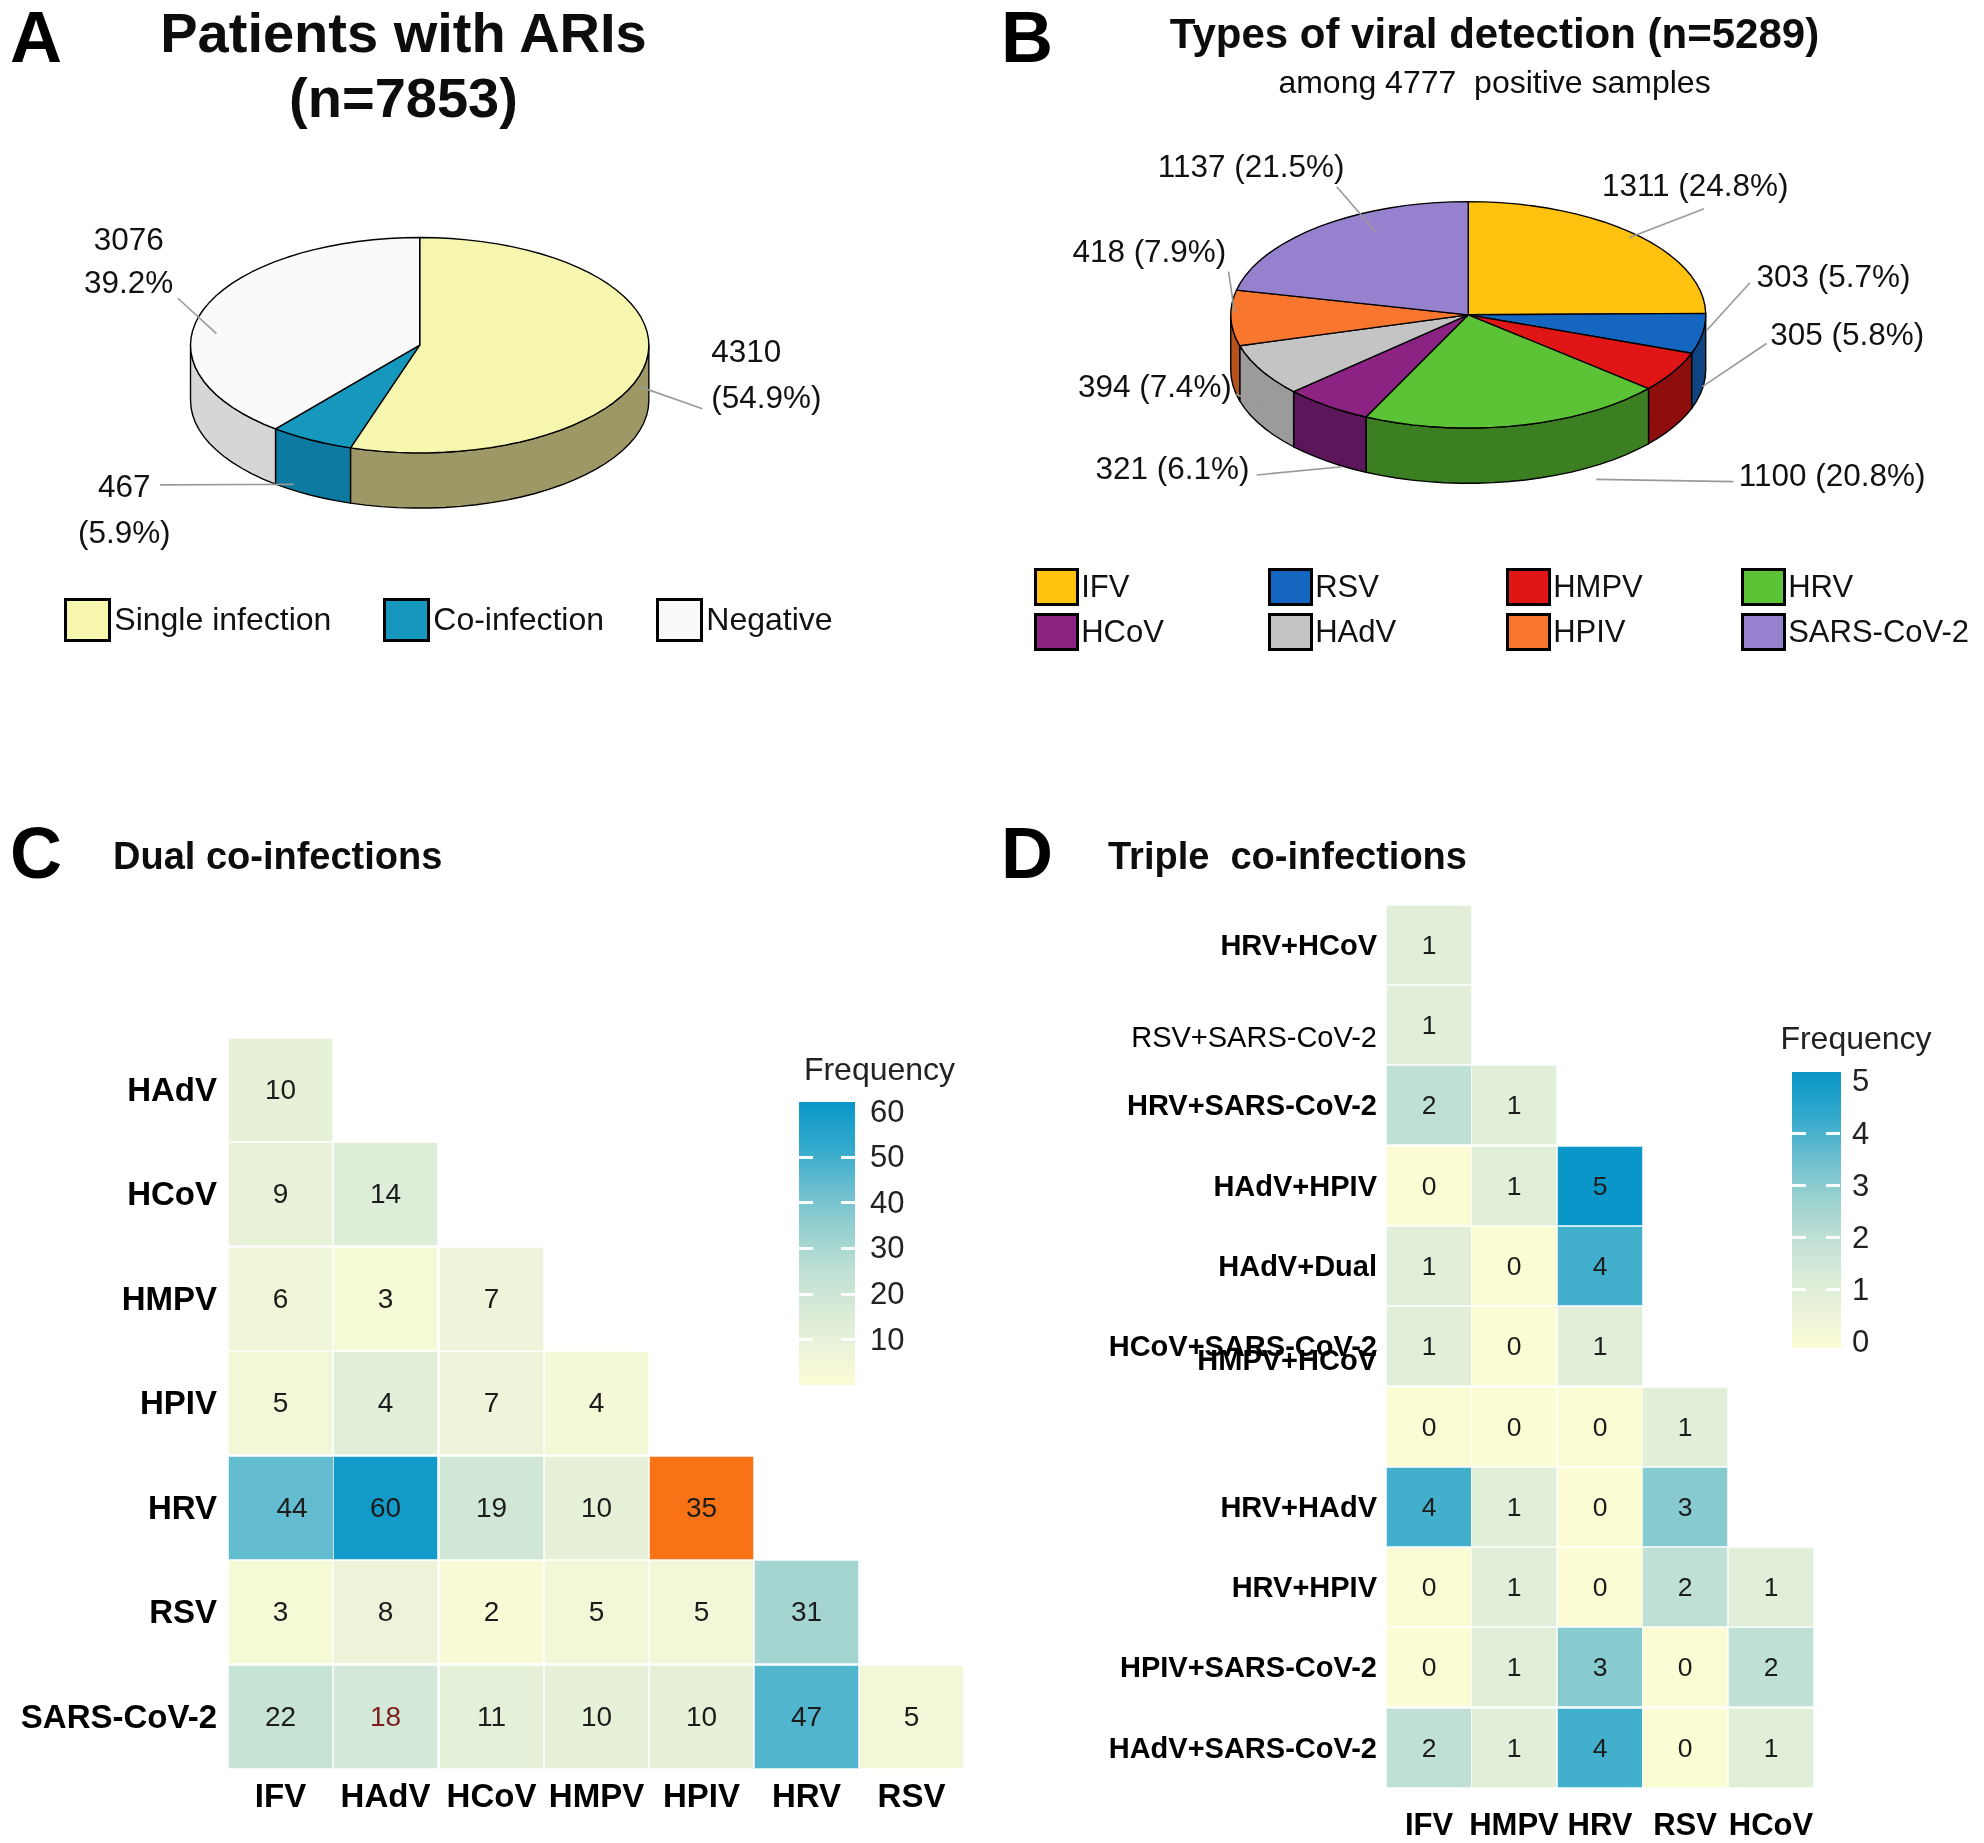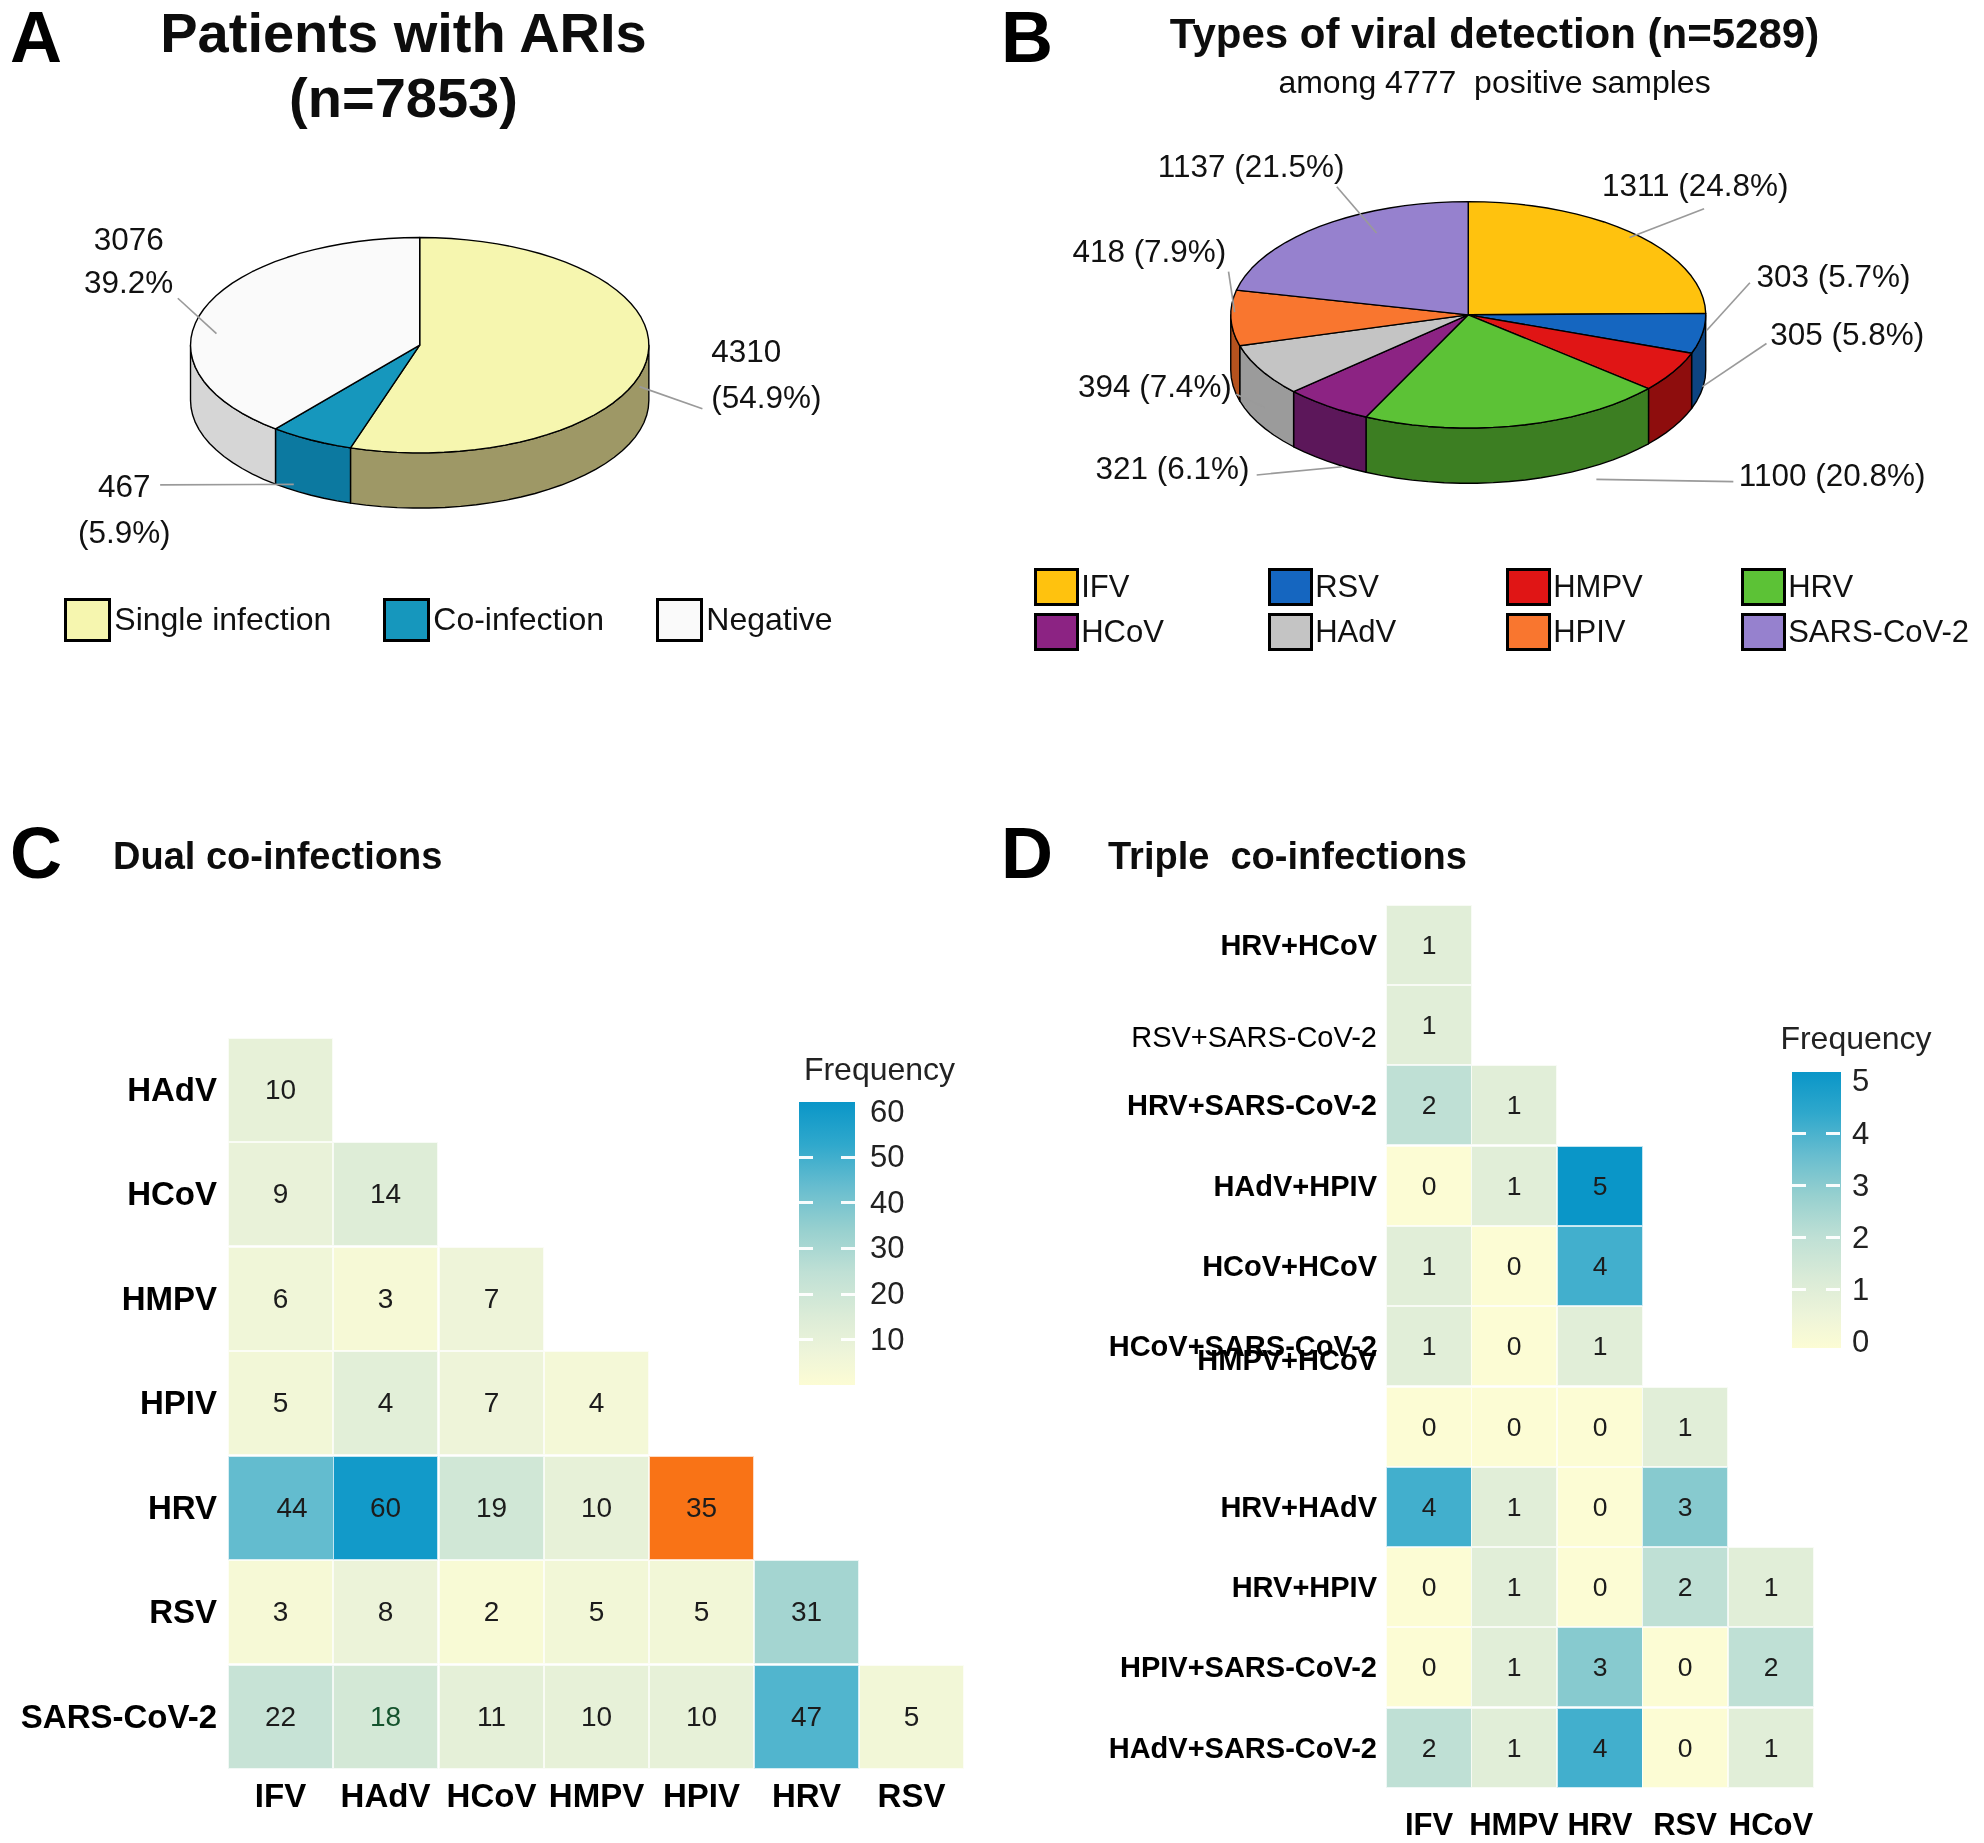--- a/index.html
+++ b/index.html
@@ -143,21 +143,21 @@
       <div style="position: absolute; left: 649px; top: 1456px; width: 105px; height: 104px; background: #f97316; border: 0.6px solid rgba(255, 255, 255, 0.75); box-sizing: border-box; display: flex; align-items: center; justify-content: center; font-size: 28px; color: rgb(28, 28, 28);">35</div>
       <div style="position: absolute; left: 0px; top: 1456px; width: 217px; height: 104px; display: flex; align-items: center; justify-content: flex-end; font-weight: bold; font-size: 33px; color: rgb(0, 0, 0);">HRV</div>
       <div style="position: absolute; left: 228px; top: 1560px; width: 105px; height: 104px; background: rgb(246, 249, 214); border: 0.6px solid rgba(255, 255, 255, 0.75); box-sizing: border-box; display: flex; align-items: center; justify-content: center; font-size: 28px; color: rgb(28, 28, 28);">3</div>
       <div style="position: absolute; left: 333px; top: 1560px; width: 105px; height: 104px; background: rgb(236, 243, 217); border: 0.6px solid rgba(255, 255, 255, 0.75); box-sizing: border-box; display: flex; align-items: center; justify-content: center; font-size: 28px; color: rgb(28, 28, 28);">8</div>
       <div style="position: absolute; left: 439px; top: 1560px; width: 105px; height: 104px; background: rgb(248, 250, 213); border: 0.6px solid rgba(255, 255, 255, 0.75); box-sizing: border-box; display: flex; align-items: center; justify-content: center; font-size: 28px; color: rgb(28, 28, 28);">2</div>
       <div style="position: absolute; left: 544px; top: 1560px; width: 105px; height: 104px; background: rgb(242, 247, 215); border: 0.6px solid rgba(255, 255, 255, 0.75); box-sizing: border-box; display: flex; align-items: center; justify-content: center; font-size: 28px; color: rgb(28, 28, 28);">5</div>
       <div style="position: absolute; left: 649px; top: 1560px; width: 105px; height: 104px; background: rgb(242, 247, 215); border: 0.6px solid rgba(255, 255, 255, 0.75); box-sizing: border-box; display: flex; align-items: center; justify-content: center; font-size: 28px; color: rgb(28, 28, 28);">5</div>
       <div style="position: absolute; left: 754px; top: 1560px; width: 105px; height: 104px; background: rgb(164, 213, 209); border: 0.6px solid rgba(255, 255, 255, 0.75); box-sizing: border-box; display: flex; align-items: center; justify-content: center; font-size: 28px; color: rgb(28, 28, 28);">31</div>
       <div style="position: absolute; left: 0px; top: 1560px; width: 217px; height: 104px; display: flex; align-items: center; justify-content: flex-end; font-weight: bold; font-size: 33px; color: rgb(0, 0, 0);">RSV</div>
       <div style="position: absolute; left: 228px; top: 1665px; width: 105px; height: 104px; background: rgb(199, 227, 214); border: 0.6px solid rgba(255, 255, 255, 0.75); box-sizing: border-box; display: flex; align-items: center; justify-content: center; font-size: 28px; color: rgb(28, 28, 28);">22</div>
-      <div style="position: absolute; left: 333px; top: 1665px; width: 105px; height: 104px; background: rgb(211, 232, 214); border: 0.6px solid rgba(255, 255, 255, 0.75); box-sizing: border-box; display: flex; align-items: center; justify-content: center; font-size: 28px; color: #14532d;">18</div>
+      <div style="position: absolute; left: 333px; top: 1665px; width: 105px; height: 104px; background: rgb(211, 232, 214); border: 0.6px solid rgba(255, 255, 255, 0.75); box-sizing: border-box; display: flex; align-items: center; justify-content: center; font-size: 28px; color: #7f1d1d;">18</div>
       <div style="position: absolute; left: 439px; top: 1665px; width: 105px; height: 104px; background: rgb(229, 240, 216); border: 0.6px solid rgba(255, 255, 255, 0.75); box-sizing: border-box; display: flex; align-items: center; justify-content: center; font-size: 28px; color: rgb(28, 28, 28);">11</div>
       <div style="position: absolute; left: 544px; top: 1665px; width: 105px; height: 104px; background: rgb(231, 241, 216); border: 0.6px solid rgba(255, 255, 255, 0.75); box-sizing: border-box; display: flex; align-items: center; justify-content: center; font-size: 28px; color: rgb(28, 28, 28);">10</div>
       <div style="position: absolute; left: 649px; top: 1665px; width: 105px; height: 104px; background: rgb(231, 241, 216); border: 0.6px solid rgba(255, 255, 255, 0.75); box-sizing: border-box; display: flex; align-items: center; justify-content: center; font-size: 28px; color: rgb(28, 28, 28);">10</div>
       <div style="position: absolute; left: 754px; top: 1665px; width: 105px; height: 104px; background: rgb(81, 181, 206); border: 0.6px solid rgba(255, 255, 255, 0.75); box-sizing: border-box; display: flex; align-items: center; justify-content: center; font-size: 28px; color: rgb(28, 28, 28);">47</div>
       <div style="position: absolute; left: 859px; top: 1665px; width: 105px; height: 104px; background: rgb(242, 247, 215); border: 0.6px solid rgba(255, 255, 255, 0.75); box-sizing: border-box; display: flex; align-items: center; justify-content: center; font-size: 28px; color: rgb(28, 28, 28);">5</div>
       <div style="position: absolute; left: 0px; top: 1665px; width: 217px; height: 104px; display: flex; align-items: center; justify-content: flex-end; font-weight: bold; font-size: 33px; color: rgb(0, 0, 0);">SARS-CoV-2</div>
       <div style="position: absolute; left: 228px; top: 1776px; width: 105px; height: 39px; display: flex; align-items: center; justify-content: center; font-weight: bold; font-size: 33px; color: rgb(0, 0, 0);">IFV</div>
       <div style="position: absolute; left: 333px; top: 1776px; width: 105px; height: 39px; display: flex; align-items: center; justify-content: center; font-weight: bold; font-size: 33px; color: rgb(0, 0, 0);">HAdV</div>
       <div style="position: absolute; left: 439px; top: 1776px; width: 105px; height: 39px; display: flex; align-items: center; justify-content: center; font-weight: bold; font-size: 33px; color: rgb(0, 0, 0);">HCoV</div>
       <div style="position: absolute; left: 544px; top: 1776px; width: 105px; height: 39px; display: flex; align-items: center; justify-content: center; font-weight: bold; font-size: 33px; color: rgb(0, 0, 0);">HMPV</div>
@@ -196,21 +196,21 @@
       <div style="position: absolute; left: 1386px; top: 1065px; width: 86px; height: 80px; background: rgb(191, 224, 213); border: 0.6px solid rgba(255, 255, 255, 0.75); box-sizing: border-box; display: flex; align-items: center; justify-content: center; font-size: 26.5px; color: rgb(28, 28, 28);">2</div>
       <div style="position: absolute; left: 1471px; top: 1065px; width: 86px; height: 80px; background: rgb(225, 238, 216); border: 0.6px solid rgba(255, 255, 255, 0.75); box-sizing: border-box; display: flex; align-items: center; justify-content: center; font-size: 26.5px; color: rgb(28, 28, 28);">1</div>
       <div style="position: absolute; left: 1022px; top: 1065px; width: 355px; height: 80px; display: flex; align-items: center; justify-content: flex-end; font-weight: bold; font-size: 29px; color: rgb(0, 0, 0);">HRV+SARS-CoV-2</div>
       <div style="position: absolute; left: 1386px; top: 1146px; width: 86px; height: 80px; background: rgb(252, 252, 212); border: 0.6px solid rgba(255, 255, 255, 0.75); box-sizing: border-box; display: flex; align-items: center; justify-content: center; font-size: 26.5px; color: rgb(28, 28, 28);">0</div>
       <div style="position: absolute; left: 1471px; top: 1146px; width: 86px; height: 80px; background: rgb(225, 238, 216); border: 0.6px solid rgba(255, 255, 255, 0.75); box-sizing: border-box; display: flex; align-items: center; justify-content: center; font-size: 26.5px; color: rgb(28, 28, 28);">1</div>
       <div style="position: absolute; left: 1557px; top: 1146px; width: 86px; height: 80px; background: rgb(10, 150, 200); border: 0.6px solid rgba(255, 255, 255, 0.75); box-sizing: border-box; display: flex; align-items: center; justify-content: center; font-size: 26.5px; color: rgb(28, 28, 28);">5</div>
       <div style="position: absolute; left: 1022px; top: 1146px; width: 355px; height: 80px; display: flex; align-items: center; justify-content: flex-end; font-weight: bold; font-size: 29px; color: rgb(0, 0, 0);">HAdV+HPIV</div>
       <div style="position: absolute; left: 1386px; top: 1226px; width: 86px; height: 80px; background: rgb(225, 238, 216); border: 0.6px solid rgba(255, 255, 255, 0.75); box-sizing: border-box; display: flex; align-items: center; justify-content: center; font-size: 26.5px; color: rgb(28, 28, 28);">1</div>
       <div style="position: absolute; left: 1471px; top: 1226px; width: 86px; height: 80px; background: rgb(252, 252, 212); border: 0.6px solid rgba(255, 255, 255, 0.75); box-sizing: border-box; display: flex; align-items: center; justify-content: center; font-size: 26.5px; color: rgb(28, 28, 28);">0</div>
       <div style="position: absolute; left: 1557px; top: 1226px; width: 86px; height: 80px; background: rgb(66, 175, 205); border: 0.6px solid rgba(255, 255, 255, 0.75); box-sizing: border-box; display: flex; align-items: center; justify-content: center; font-size: 26.5px; color: rgb(28, 28, 28);">4</div>
-      <div style="position: absolute; left: 1022px; top: 1226px; width: 355px; height: 80px; display: flex; align-items: center; justify-content: flex-end; font-weight: bold; font-size: 29px; color: rgb(0, 0, 0);">HCoV+HCoV</div>
+      <div style="position: absolute; left: 1022px; top: 1226px; width: 355px; height: 80px; display: flex; align-items: center; justify-content: flex-end; font-weight: bold; font-size: 29px; color: rgb(0, 0, 0);">HAdV+Dual</div>
       <div style="position: absolute; left: 1386px; top: 1306px; width: 86px; height: 80px; background: rgb(225, 238, 216); border: 0.6px solid rgba(255, 255, 255, 0.75); box-sizing: border-box; display: flex; align-items: center; justify-content: center; font-size: 26.5px; color: rgb(28, 28, 28);">1</div>
       <div style="position: absolute; left: 1471px; top: 1306px; width: 86px; height: 80px; background: rgb(252, 252, 212); border: 0.6px solid rgba(255, 255, 255, 0.75); box-sizing: border-box; display: flex; align-items: center; justify-content: center; font-size: 26.5px; color: rgb(28, 28, 28);">0</div>
       <div style="position: absolute; left: 1557px; top: 1306px; width: 86px; height: 80px; background: rgb(225, 238, 216); border: 0.6px solid rgba(255, 255, 255, 0.75); box-sizing: border-box; display: flex; align-items: center; justify-content: center; font-size: 26.5px; color: rgb(28, 28, 28);">1</div>
       <div style="position: absolute; left: 1022px; top: 1306px; width: 355px; height: 80px; display: flex; align-items: center; justify-content: flex-end; font-weight: bold; font-size: 29px; color: rgb(0, 0, 0);">HCoV+SARS-CoV-2</div>
       <div style="position: absolute; left: 1386px; top: 1387px; width: 86px; height: 80px; background: rgb(252, 252, 212); border: 0.6px solid rgba(255, 255, 255, 0.75); box-sizing: border-box; display: flex; align-items: center; justify-content: center; font-size: 26.5px; color: rgb(28, 28, 28);">0</div>
       <div style="position: absolute; left: 1471px; top: 1387px; width: 86px; height: 80px; background: rgb(252, 252, 212); border: 0.6px solid rgba(255, 255, 255, 0.75); box-sizing: border-box; display: flex; align-items: center; justify-content: center; font-size: 26.5px; color: rgb(28, 28, 28);">0</div>
       <div style="position: absolute; left: 1557px; top: 1387px; width: 86px; height: 80px; background: rgb(252, 252, 212); border: 0.6px solid rgba(255, 255, 255, 0.75); box-sizing: border-box; display: flex; align-items: center; justify-content: center; font-size: 26.5px; color: rgb(28, 28, 28);">0</div>
       <div style="position: absolute; left: 1642px; top: 1387px; width: 86px; height: 80px; background: rgb(225, 238, 216); border: 0.6px solid rgba(255, 255, 255, 0.75); box-sizing: border-box; display: flex; align-items: center; justify-content: center; font-size: 26.5px; color: rgb(28, 28, 28);">1</div>
       <div style="position: absolute; left: 1022px; top: 1320px; width: 355px; height: 80px; display: flex; align-items: center; justify-content: flex-end; font-weight: bold; font-size: 29px; color: rgb(0, 0, 0);">HMPV+HCoV</div>
       <div style="position: absolute; left: 1386px; top: 1467px; width: 86px; height: 80px; background: rgb(66, 175, 205); border: 0.6px solid rgba(255, 255, 255, 0.75); box-sizing: border-box; display: flex; align-items: center; justify-content: center; font-size: 26.5px; color: rgb(28, 28, 28);">4</div>

